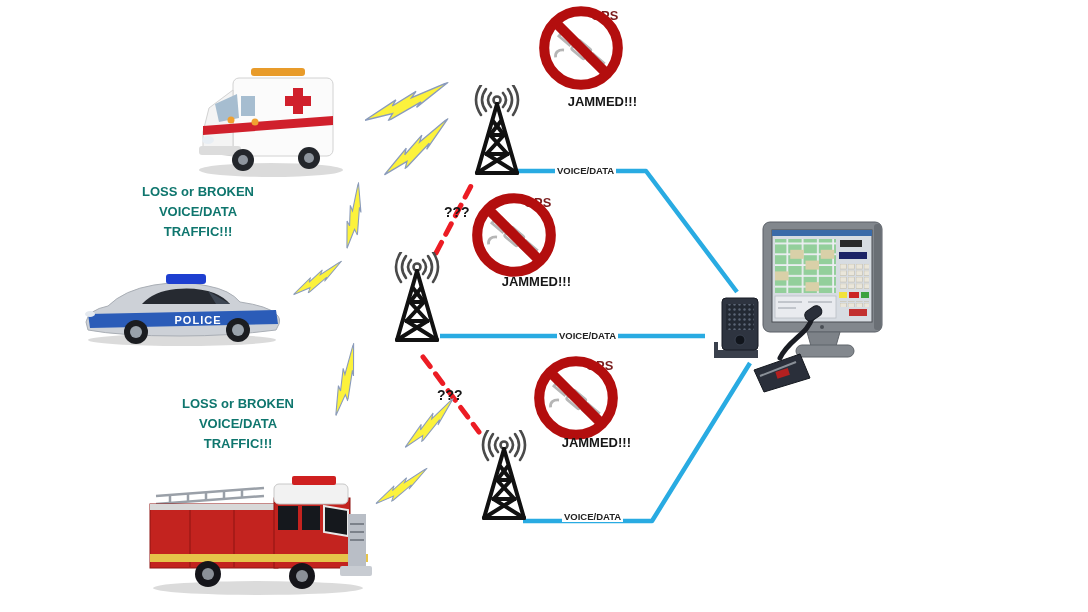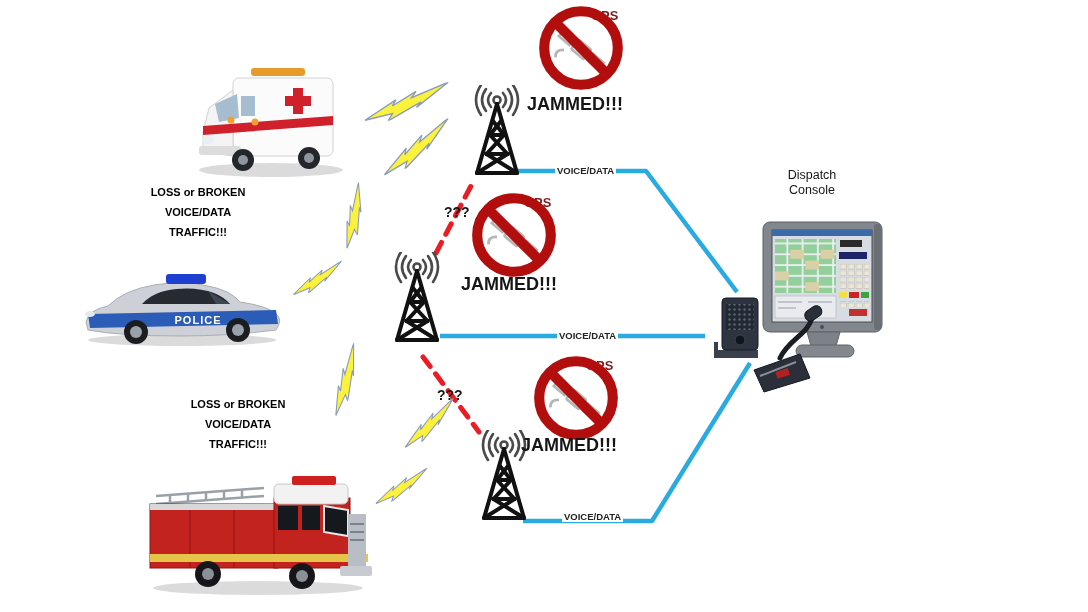--- a/index.html
+++ b/index.html
@@ -1,21 +1,21 @@
 <!DOCTYPE html>
 <html><head>
 <meta charset="utf-8">
 <style>
   html,body{margin:0;padding:0;background:#ffffff;}
   .stage{position:relative;width:1088px;height:612px;background:#ffffff;overflow:hidden;
          font-family:"Liberation Sans", sans-serif;}
   .abs{position:absolute;}
-  .loss-text{width:150px;text-align:center;font-weight:bold;font-size:11px;line-height:20px;
-             color:#000000;letter-spacing:0px;}
-  .jammed{width:110px;text-align:left;font-weight:bold;font-size:18px;color:#161616;}
+  .loss-text{width:150px;text-align:center;font-weight:bold;font-size:13px;line-height:20px;
+             color:#0f766e;letter-spacing:0px;}
+  .jammed{width:110px;text-align:right;font-weight:bold;font-size:13px;color:#161616;}
   .qmarks{font-weight:bold;font-size:14px;color:#161616;}
   .vd-label{font-size:9.5px;font-weight:bold;color:#222;background:#ffffff;padding:0 2px;line-height:11px;}
   .dispatch-label{width:100px;text-align:center;font-size:12.5px;line-height:15px;color:#161616;}
   svg{display:block;}
 </style>
 </head>
 <body>
 
 <div class="stage">
 
@@ -335,18 +335,14 @@
       <g>
         <path d="M68,146 C76,128 96,122 100,106" fill="none" stroke="#1a1d24" stroke-width="5" stroke-linecap="round"></path>
         <rect x="92" y="96" width="18" height="11" rx="5" fill="#2a2f3a" stroke="#14181f" transform="rotate(-35 101 101)"></rect>
         <polygon points="42,158 88,142 98,166 52,180" fill="#2a2f3a" stroke="#14181f"></polygon>
         <rect x="64" y="158" width="13" height="7" fill="#b32020" transform="rotate(-18 70 161)"></rect>
         <line x1="48" y1="164" x2="84" y2="150" stroke="#8a9098" stroke-width="2"></line>
       </g>
     </svg>
   </div>
 
-  <div class="abs dispatch-label" style="left:762px;top:168px">
-    <div>Dispatch</div>
-    <div>Console</div>
-  </div>
 
 </div>
 
 </body></html>

